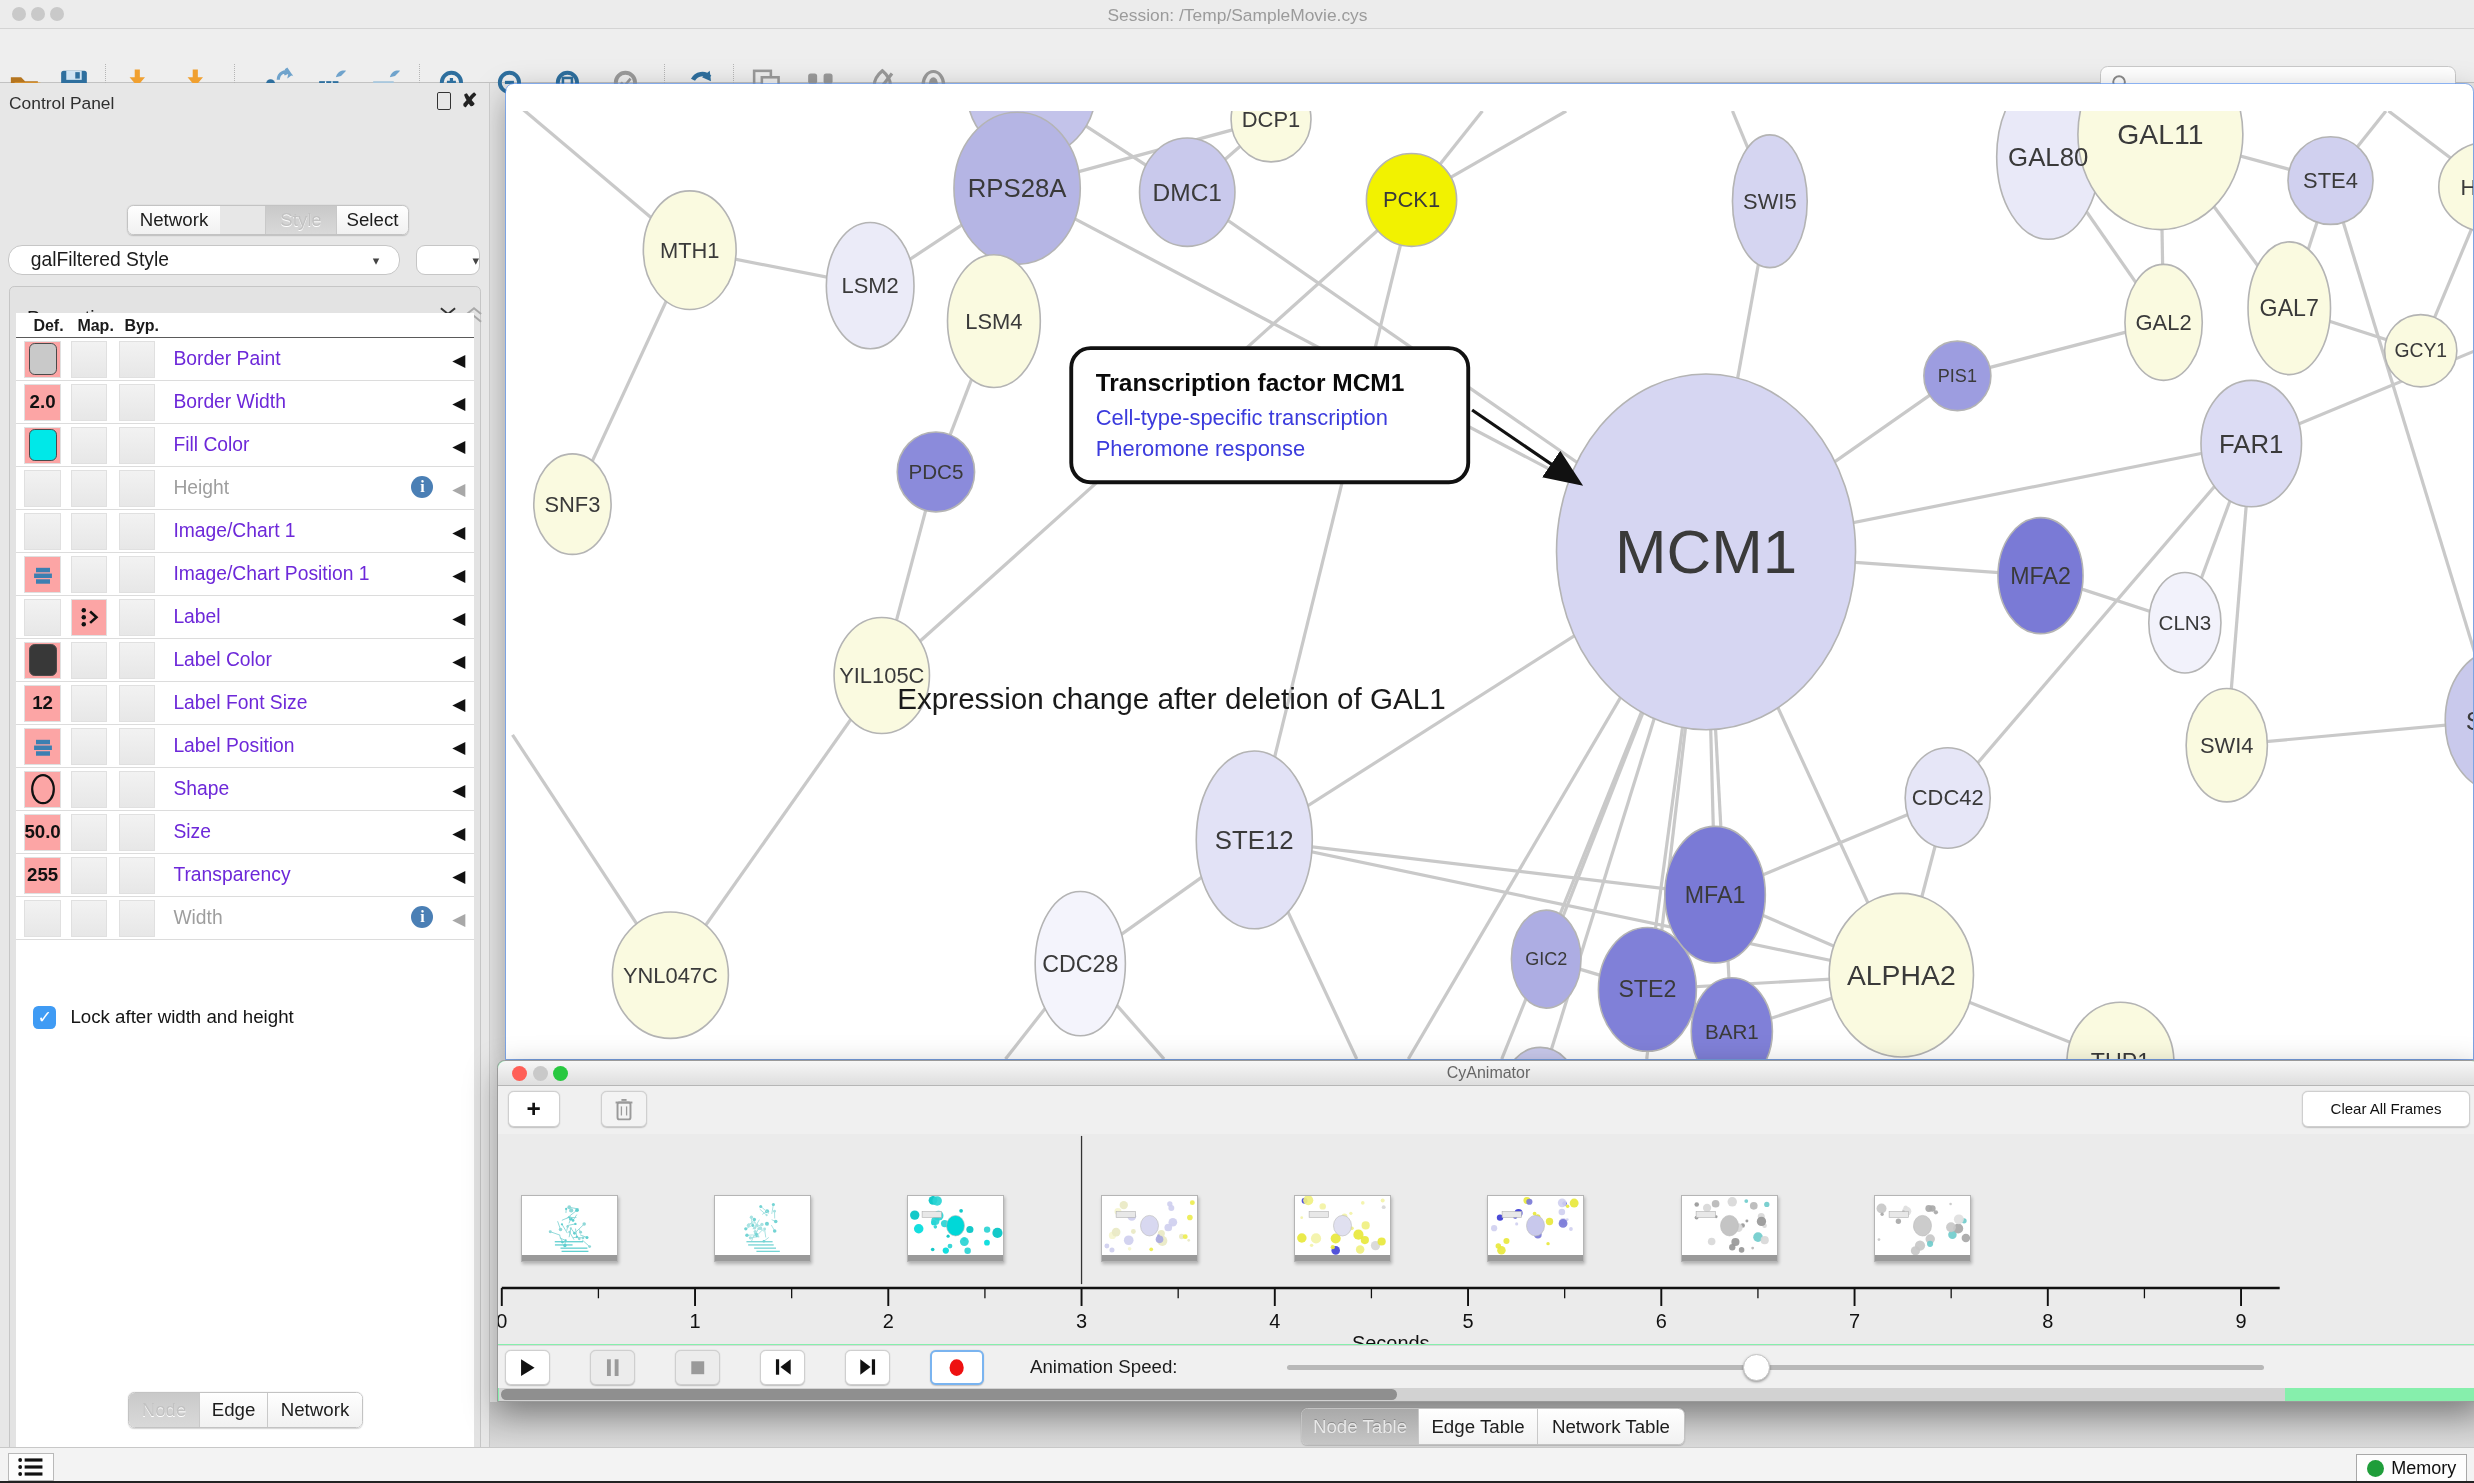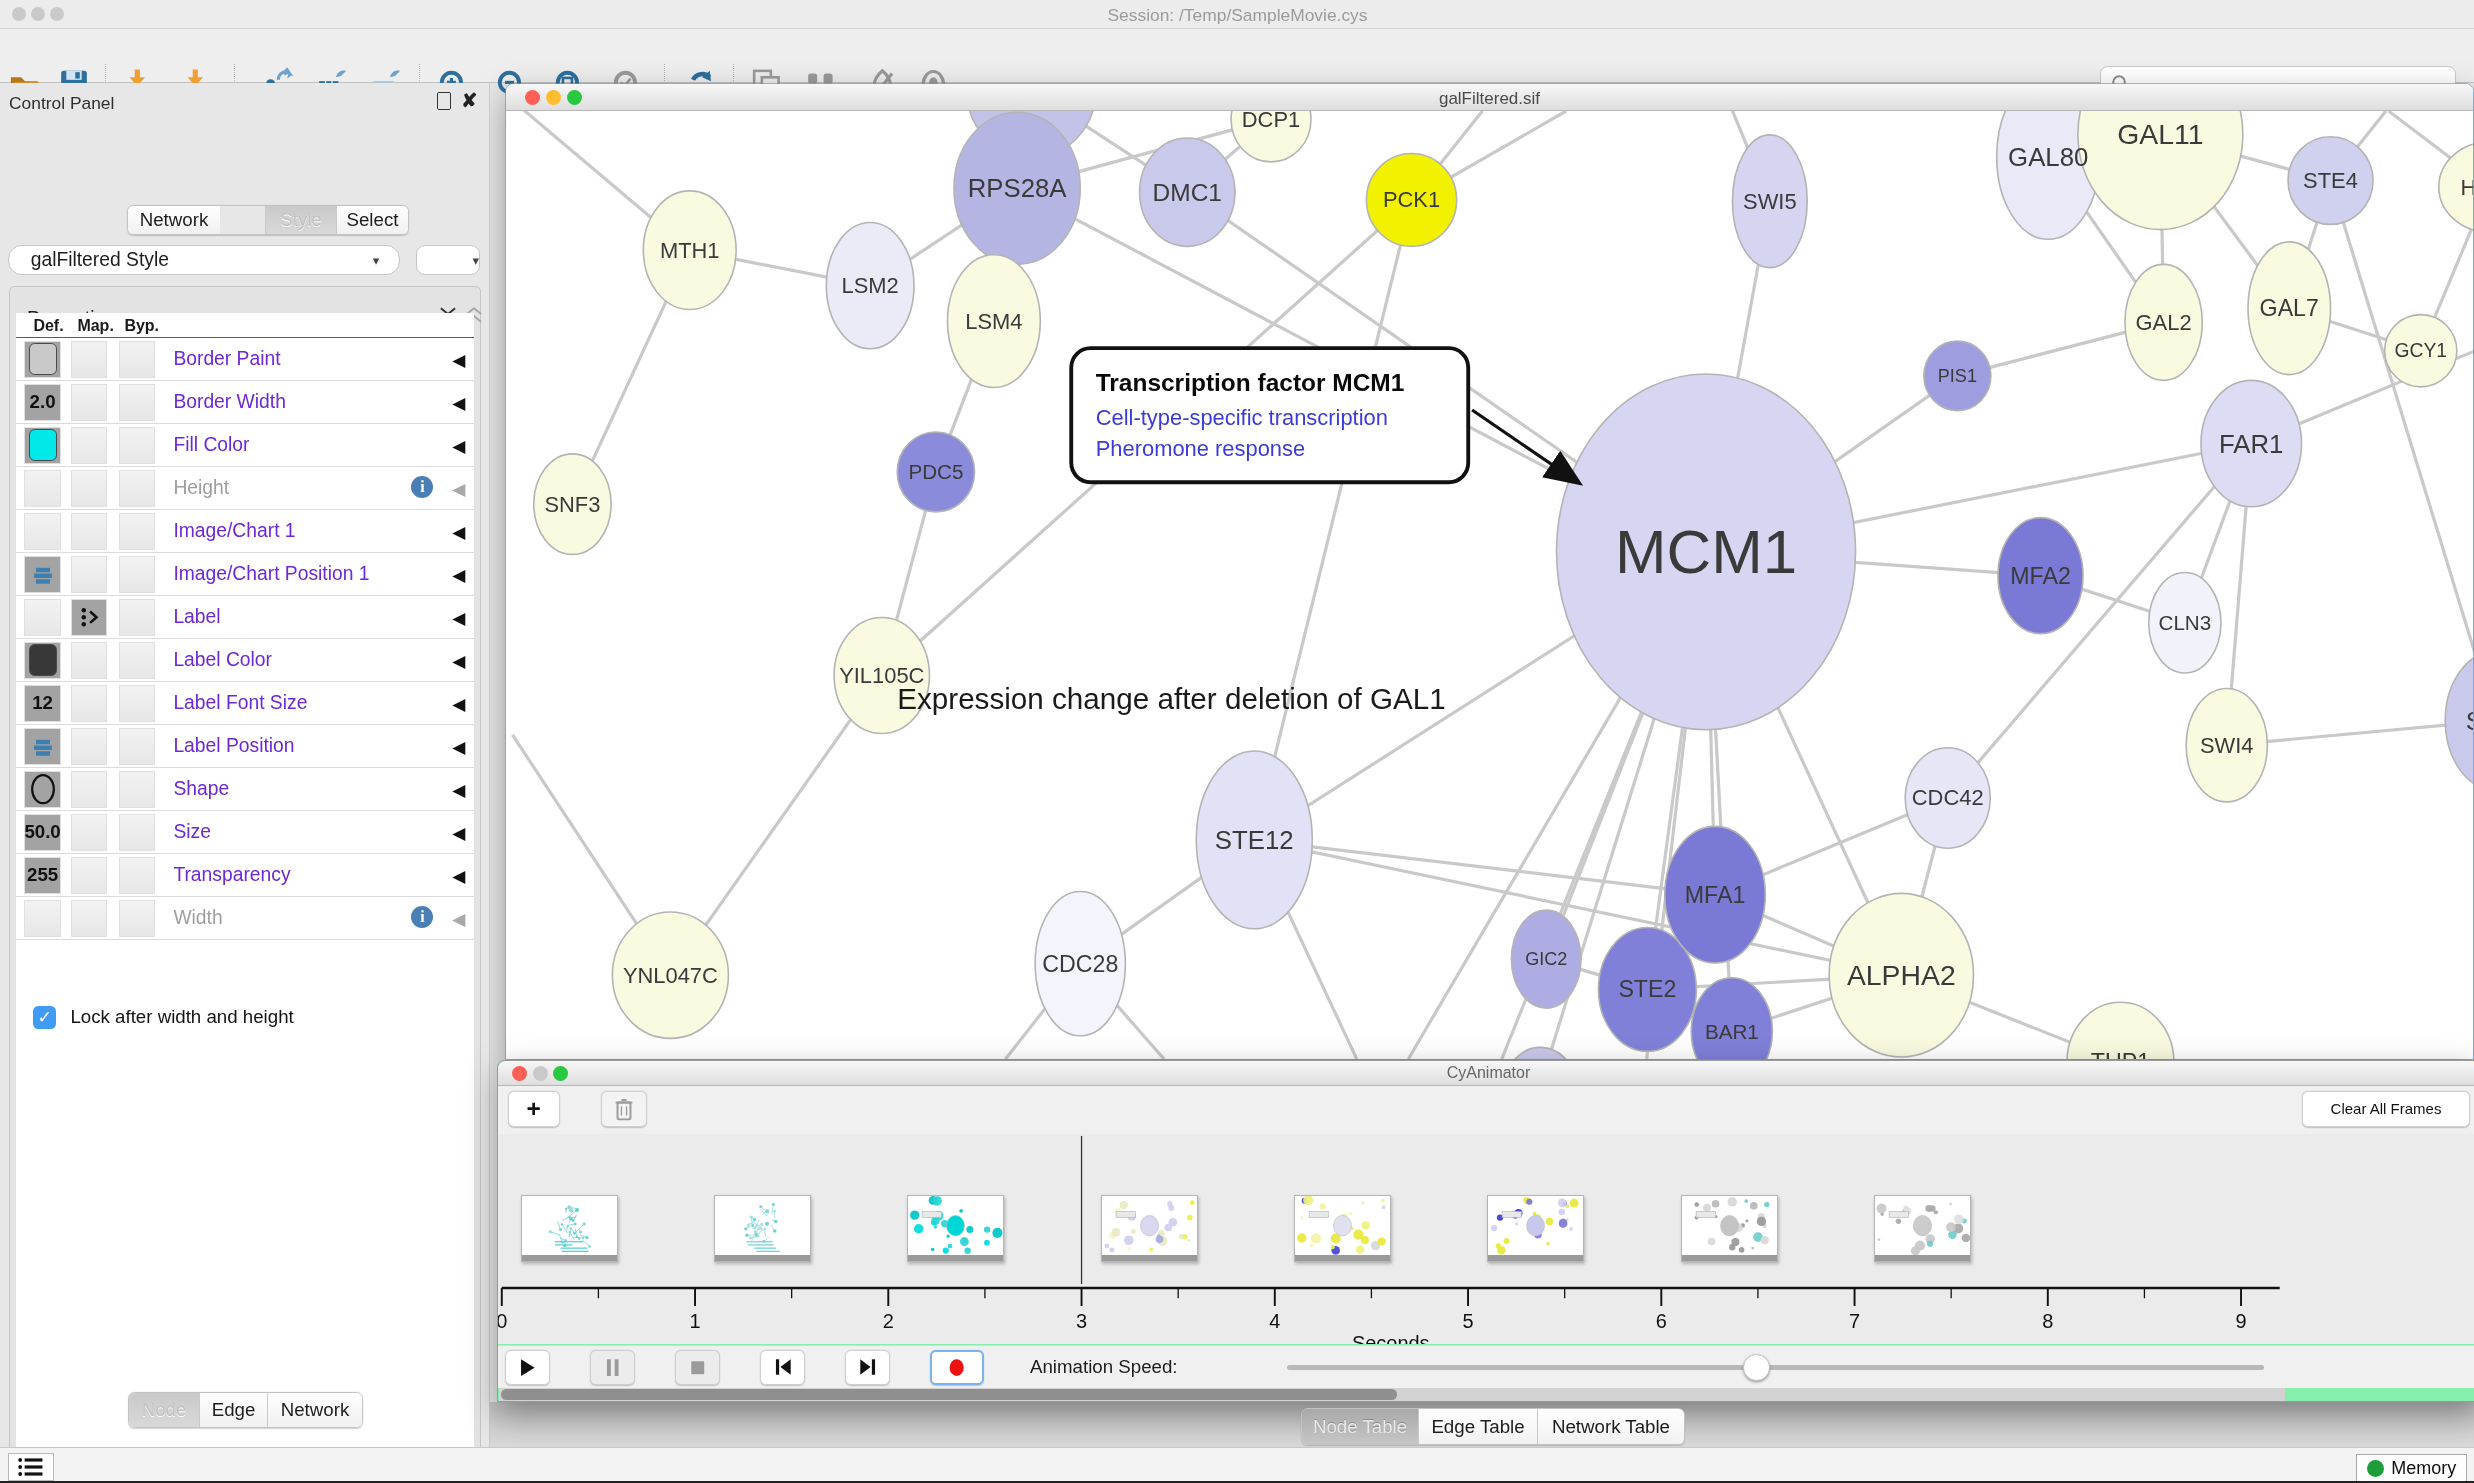--- a/index.html
+++ b/index.html
@@ -36,21 +36,21 @@
   #style-dd .arr, #style-dd2 .arr { margin-left:auto; color:#444; font-size:13px; }
   #style-dd2 { left:416px; top:162px; width:64px; height:30px; background:#fff; border:0.6px solid #c6c6c6; border-radius:9px;
                display:flex; align-items:center; justify-content:center; font-size:13px; color:#222; }
   #prop-panel { left:9px; top:203px; width:472px; height:1183px; background:#e3e3e3; border:0.6px solid #c6c6c6; border-radius:5.2px; }
   #prop-head { left:17px; top:20.6px; font-size:19.3px; color:#1c1c1c; }
   #prop-list { position:absolute; left:6.4px; top:50px; width:458px; height:1121px; background:#fff; border-top:1.3px solid #5a5a5a; }
   #prop-colhead { position:absolute; left:6.4px; top:26px; width:458px; height:24px; background:#fff; font-weight:bold; font-size:16px; color:#1a1a1a; }
   .prop-row { position:relative; height:43px; border-bottom:0.6px solid #dcdcdc; }
   .cell { position:absolute; top:2.6px; height:37px; background:linear-gradient(#f2f2f2,#e7e7e7); border:0.6px solid #e0e0e0; }
   .c-def { left:7.7px; width:37px; } .c-map { left:55px; width:36px; } .c-byp { left:103px; width:36px; }
-  .cellwhite { background:#a3a3a3; }
+  .cellwhite { background:#fca5a5; }
   .swatch { position:absolute; left:3.9px; top:1.9px; width:28px; height:32px; border:1.3px solid #4a4a4a; border-radius:5.8px; }
   .deftext { width:100%; height:100%; display:flex; align-items:center; justify-content:center; font-weight:bold; font-size:18.7px; color:#111; }
   .plabel { position:absolute; left:157px; top:9.7px; font-size:19.3px; color:#6d28d9; }
   .plabel.muted { color:#9e9e9e; }
   .prow-arrow { position:absolute; right:9px; top:11.6px; font-size:17px; color:#111; }
   .prow-arrow.muted { color:#a8a8a8; }
   .info-ic { position:absolute; right:41px; top:9px; width:22px; height:22px; border-radius:50%; background:#4a7fb5; color:#fff;
              font-size:16px; font-weight:bold; font-family:"Liberation Serif",serif; display:flex; align-items:center; justify-content:center; }
   #lock-row { position:absolute; left:6.4px; top:710px; width:458px; height:40px; background:#fff; display:flex; align-items:center; }
   #lock-box { width:23px; height:23px; margin-left:17px; background:#3f9bf4; border-radius:5.2px; color:#fff; font-size:17.4px;
@@ -277,26 +277,20 @@
         <div class="ntval" style="left: 5.2px; top: 129px;">2</div>
         <div class="ntval" style="left: 5.2px; top: 150px;">2</div>
         <div class="ntval" style="left: 5.2px; top: 170px;">2</div>
       </div>
     <div id="nt-sb">
         <div id="nt-sb-thumb"></div>
       </div>
   </div>
 
   <div id="net-window" class="abs macwin">
-    <div class="titlebar">
-      <div class="tl tl-red" style="left:19.3px"></div>
-      <div class="tl tl-yel" style="left:40px"></div>
-      <div class="tl tl-grn" style="left:61px"></div>
-      <div class="wtitle">galFiltered.sif</div>
-    </div>
     <div id="net-canvas">
       <svg id="net-svg" width="1967" height="948" viewBox="785 172 3052 1471">
           <defs>
             <marker id="arrow" markerWidth="12" markerHeight="10" refX="10" refY="5" orient="auto">
               <path d="M0 0 L12 5 L0 10 z" fill="#111"></path>
             </marker>
           </defs>
           <line x1="1070" y1="388" x2="800" y2="160" stroke="#c9c9c9" stroke-width="5"></line>
           <line x1="1070" y1="388" x2="888" y2="782" stroke="#c9c9c9" stroke-width="5"></line>
           <line x1="1070" y1="388" x2="1350" y2="443" stroke="#c9c9c9" stroke-width="5"></line>

